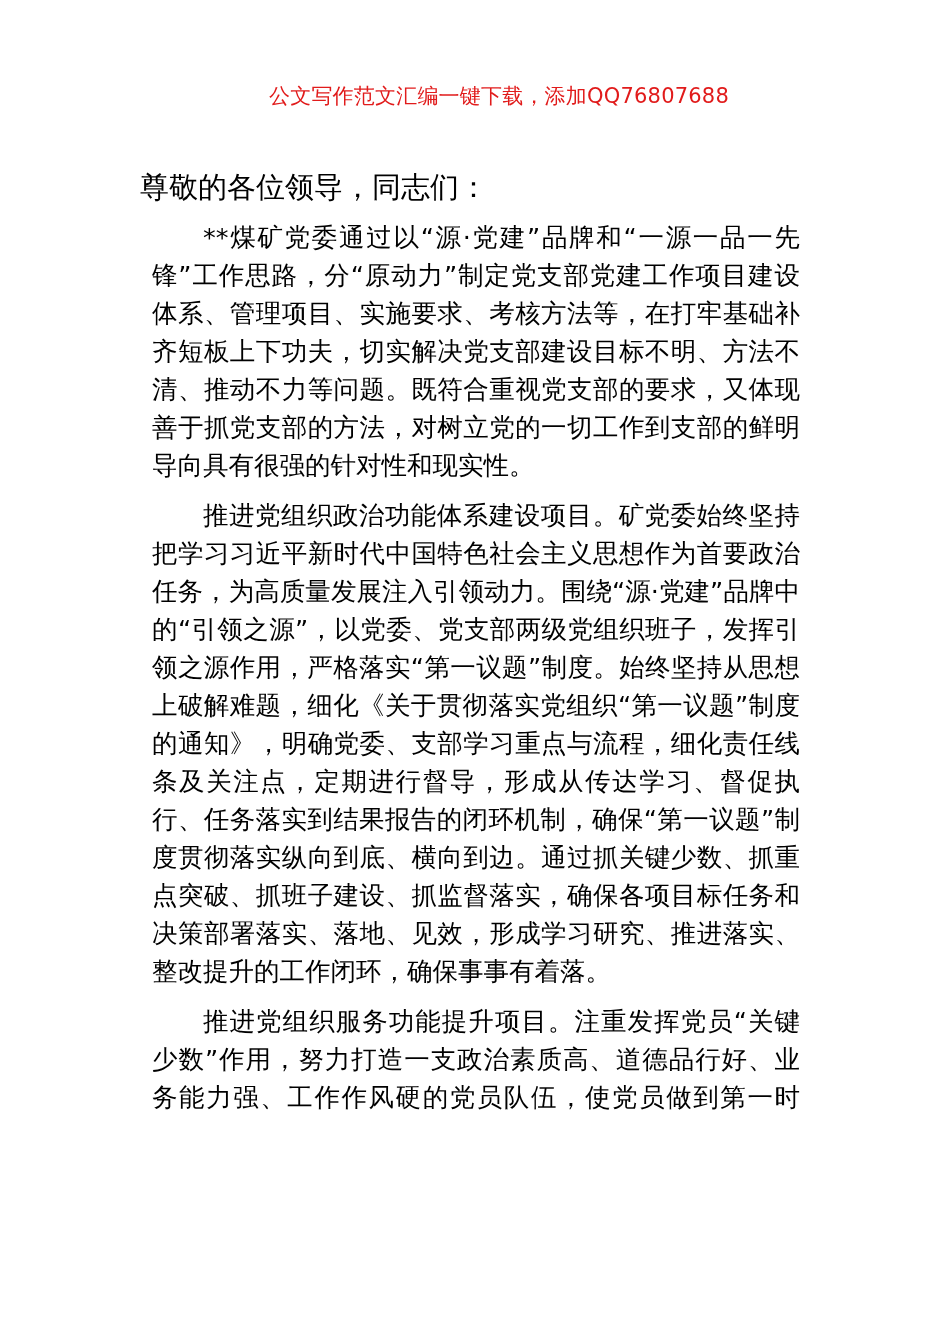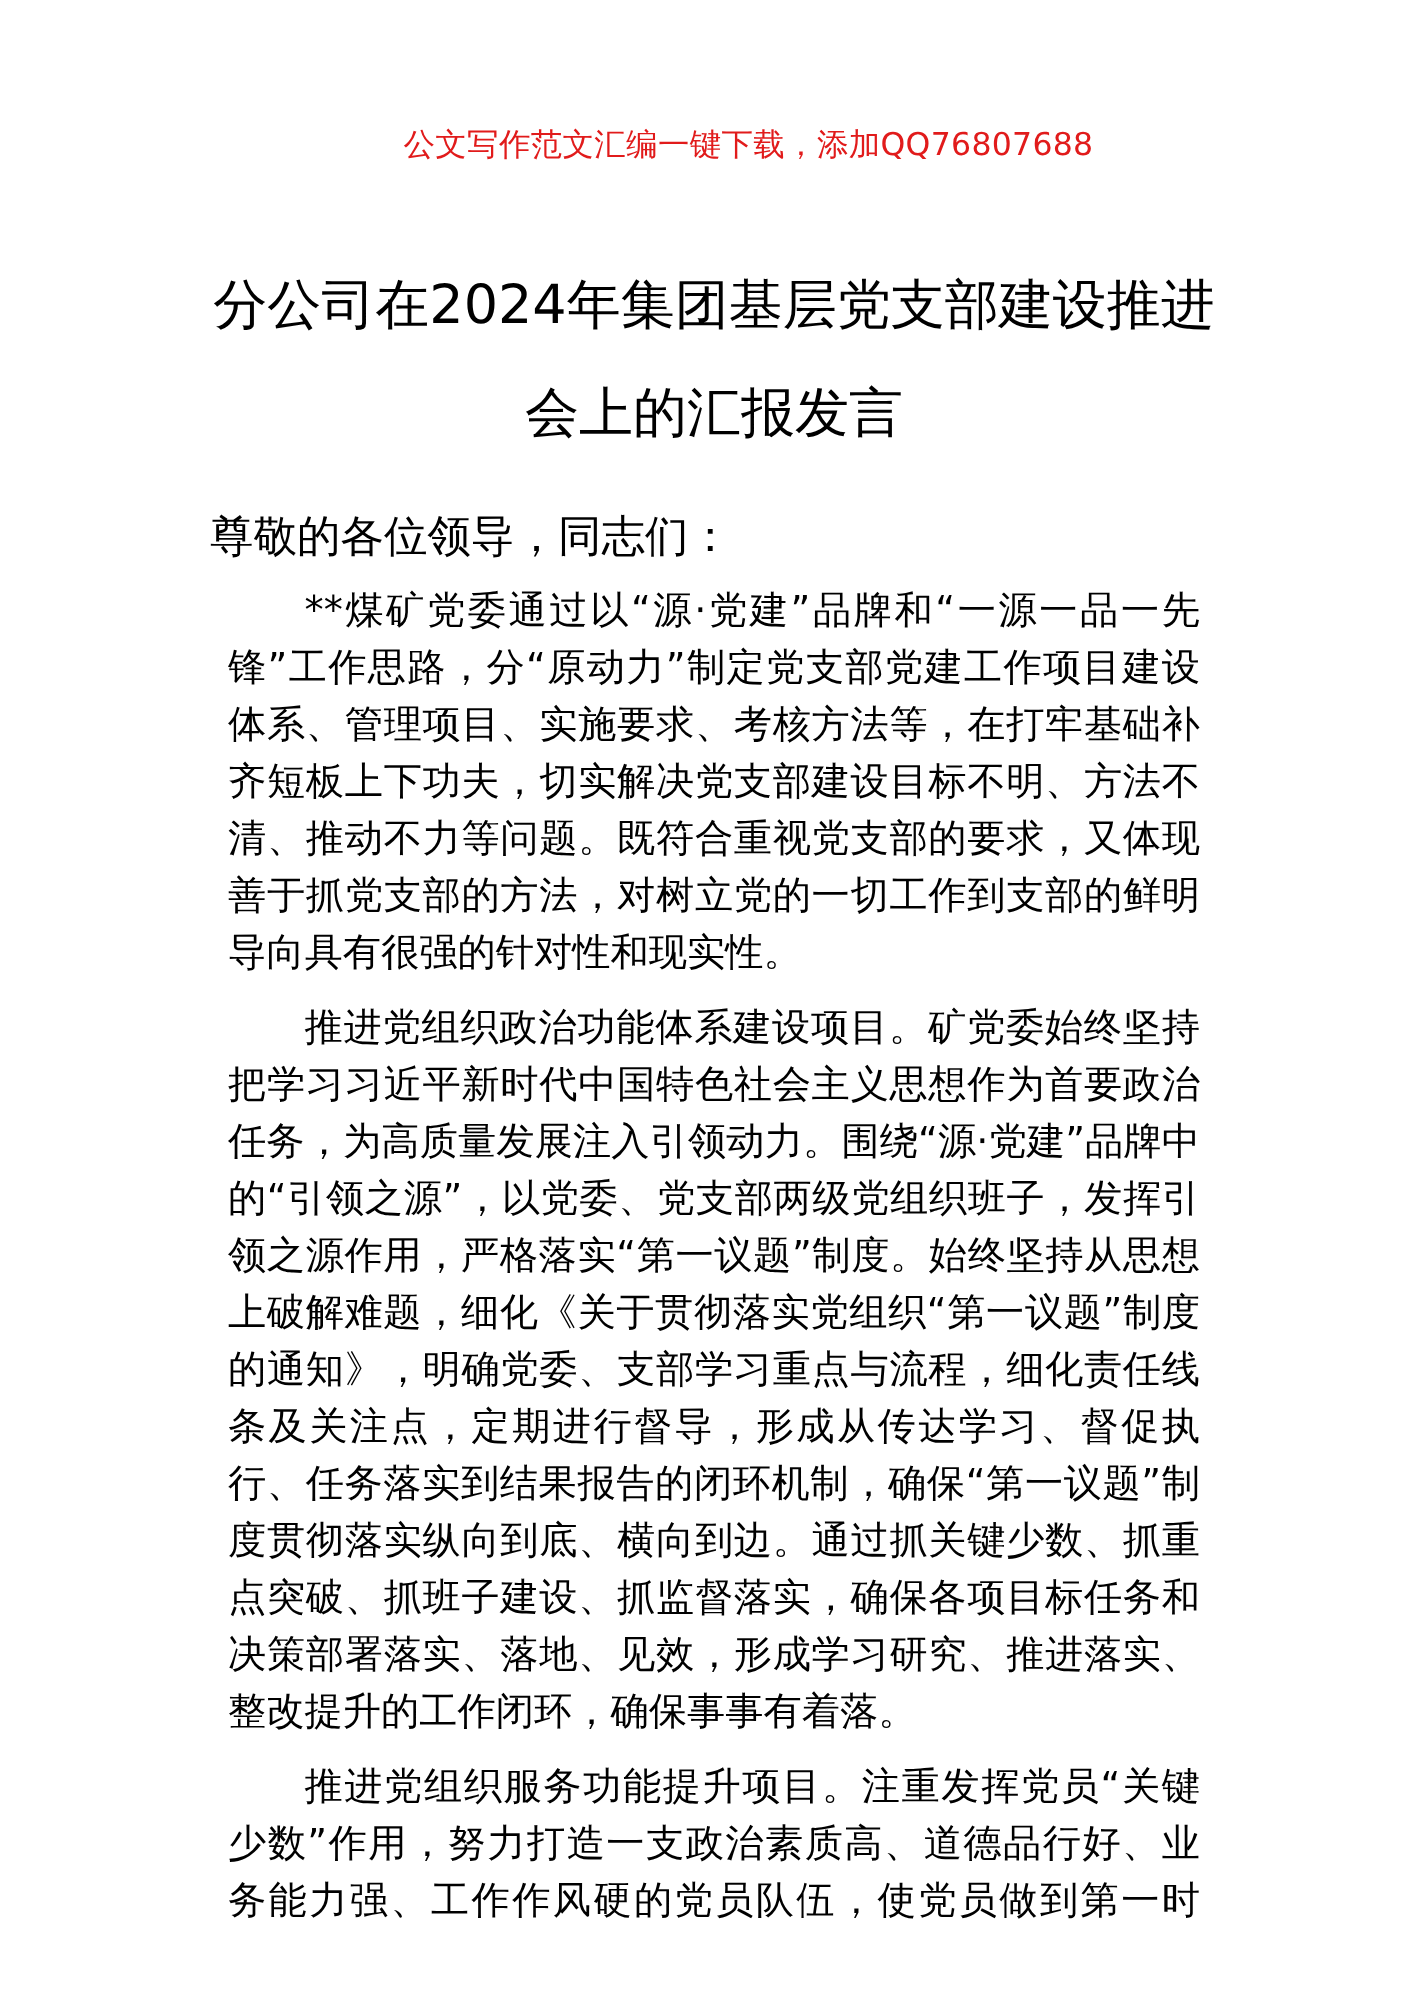--- a/index.html
+++ b/index.html
@@ -87,24 +87,20 @@
 </style>
 </head>
 <body>
 
 <div class="page">
 
   <div class="promo-header" style="color: rgb(225, 27, 27);">公文写作范文汇编一键下载，添加QQ76807688</div>
 
   <div class="doc">
 
-    <h1 class="doc-title">
-      <span class="t-line">分公司在2024年集团基层党支部建设推进</span>
-      <span class="t-line">会上的汇报发言</span>
-    </h1>
 
     <p class="salutation">尊敬的各位领导，同志们：</p>
 
     <p class="body-para">**煤矿党委通过以“源·党建”品牌和“一源一品一先锋”工作思路，分“原动力”制定党支部党建工作项目建设体系、管理项目、实施要求、考核方法等，在打牢基础补齐短板上下功夫，切实解决党支部建设目标不明、方法不清、推动不力等问题。既符合重视党支部的要求，又体现善于抓党支部的方法，对树立党的一切工作到支部的鲜明导向具有很强的针对性和现实性。</p>
 
     <p class="body-para">推进党组织政治功能体系建设项目。矿党委始终坚持把学习习近平新时代中国特色社会主义思想作为首要政治任务，为高质量发展注入引领动力。围绕“源·党建”品牌中的“引领之源”，以党委、党支部两级党组织班子，发挥引领之源作用，严格落实“第一议题”制度。始终坚持从思想上破解难题，细化《关于贯彻落实党组织“第一议题”制度的通知》，明确党委、支部学习重点与流程，细化责任线条及关注点，定期进行督导，形成从传达学习、督促执行、任务落实到结果报告的闭环机制，确保“第一议题”制度贯彻落实纵向到底、横向到边。通过抓关键少数、抓重点突破、抓班子建设、抓监督落实，确保各项目标任务和决策部署落实、落地、见效，形成学习研究、推进落实、整改提升的工作闭环，确保事事有着落。</p>
 
     <p class="body-para clipped">推进党组织服务功能提升项目。注重发挥党员“关键少数”作用，努力打造一支政治素质高、道德品行好、业务能力强、工作作风硬的党员队伍，使党员做到第一时间“亮身份”、重大时刻“表态度”、关键时刻“见行动”</p>
 
   </div>

